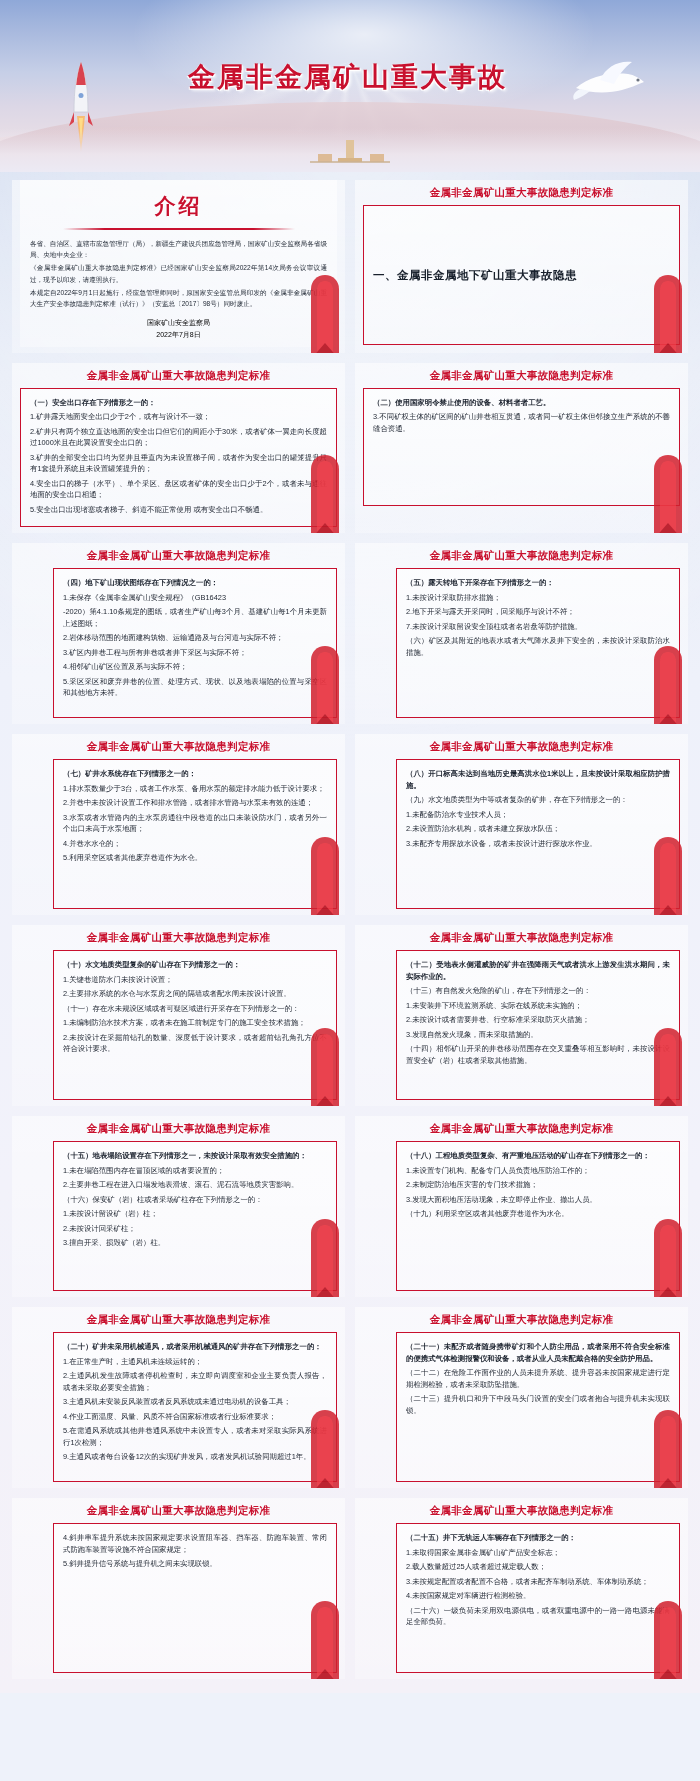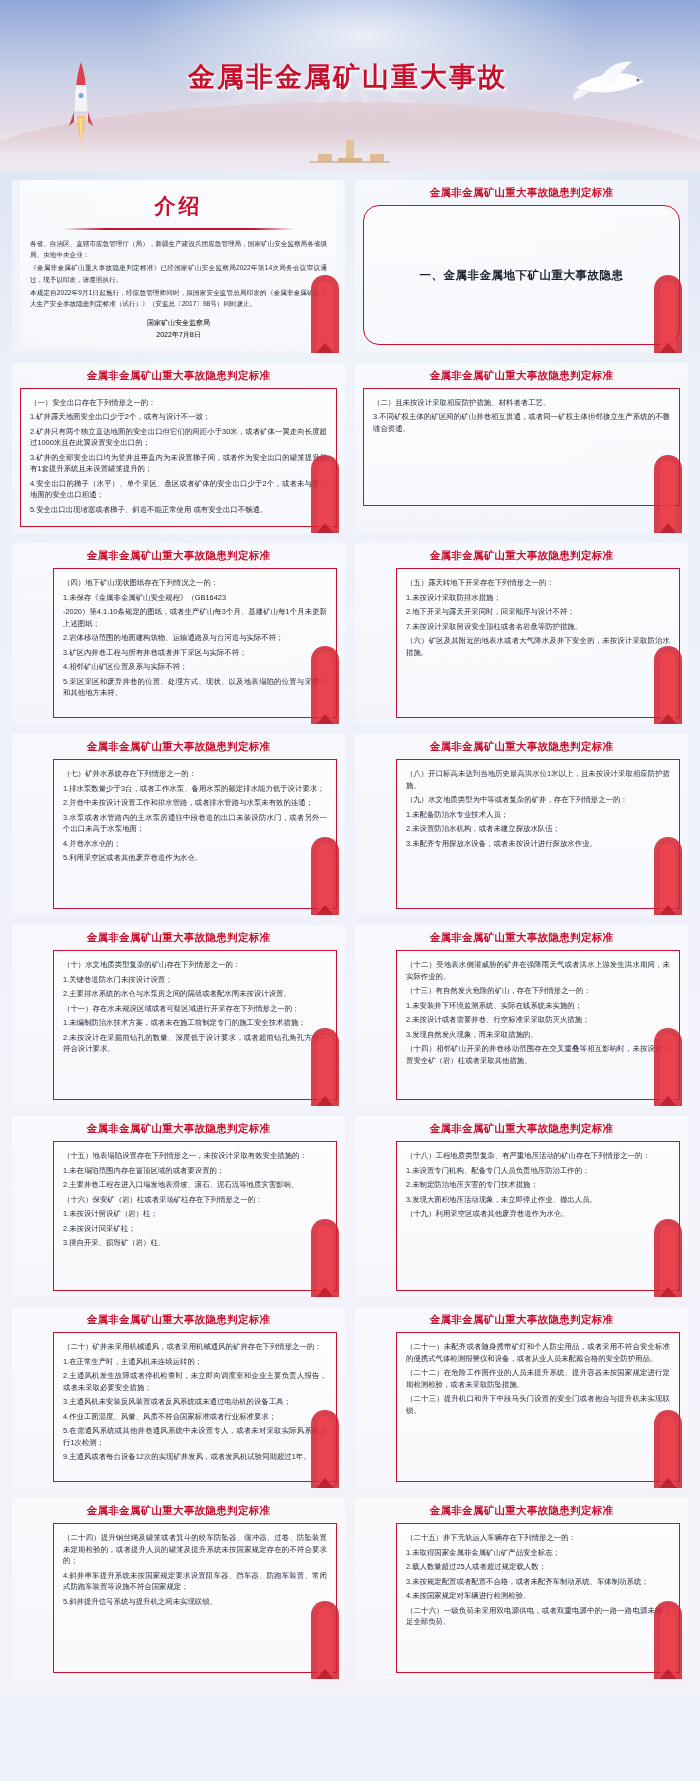--- a/index.html
+++ b/index.html
@@ -112,21 +112,21 @@
     padding:8px 9px;
     background:linear-gradient(180deg, rgba(255,255,255,0.62) 0%, rgba(255,255,255,0.34) 100%);
   }
   .card-body p {
     margin:0 0 3px 0;
     font-size:7.4px;
     line-height:1.55;
     color:#1d2430;
     text-align:justify;
   }
-  .card-body p.lead { font-weight:normal; }
+  .card-body p.lead { font-weight:bold; }
   .card.tall .card-body { min-height:150px;margin-left:41px; }
   .card-ribbon {
     position:absolute; right:-2px; bottom:-6px;
     width:44px; height:86px;
     opacity:0.95;
     pointer-events:none;
   }
 
   
   .intro .card-body {
@@ -146,21 +146,21 @@
   .intro-title-rule {
     width:232px; height:2px; margin:0 auto 8px auto;
     background:linear-gradient(90deg, rgba(200,16,46,0) 0%, #c8102e 18%, #c8102e 82%, rgba(200,16,46,0) 100%);
   }
   .intro p { font-size:6.6px; line-height:1.7; margin:0 0 2px 0; color:#222a36; text-align:justify; }
   .intro .sign { text-align:center; margin-top:8px; font-size:7px; line-height:1.7; }
 
   
   .chapter .card-body {
     min-height:140px;
-    display:flex; align-items:center; justify-content:center;border-radius:16px;
+    display:flex; align-items:center; justify-content:flex-start;
   }
   .chapter-title {
     font-size:11.5px; font-weight:bold; color:#18202c; letter-spacing:0.5px;
   }
 </style>
 </head>
 <body>
 
 <div class="page">
 
@@ -246,21 +246,21 @@
       <svg class="card-ribbon" viewBox="0 0 44 86">
         <path d="M8 86 L8 16 C8 8 14 2 22 2 C30 2 36 8 36 16 L36 86 Z" fill="#d1212f" opacity="0.9"></path>
         <path d="M14 86 L14 18 C14 12 17 8 22 8 C27 8 30 12 30 18 L30 86 Z" fill="#ef3b46" opacity="0.85"></path>
         <path d="M8 86 L22 70 L36 86 Z" fill="#b51726" opacity="0.9"></path>
       </svg>
     </div>
 
     <div class="card">
       <div class="card-head">金属非金属矿山重大事故隐患判定标准</div>
       <div class="card-body">
-        <p class="lead">（二）且未按设计采取相应防护措施、材料者者工艺。</p>
+        <p class="lead">（二）使用国家明令禁止使用的设备、材料者者工艺。</p>
         <p>3.不同矿权主体的矿区间的矿山井巷相互贯通，或者同一矿权主体但邻接立生产系统的不善缝合资通。</p>
       </div>
       <svg class="card-ribbon" viewBox="0 0 44 86">
         <path d="M8 86 L8 16 C8 8 14 2 22 2 C30 2 36 8 36 16 L36 86 Z" fill="#d1212f" opacity="0.9"></path>
         <path d="M14 86 L14 18 C14 12 17 8 22 8 C27 8 30 12 30 18 L30 86 Z" fill="#ef3b46" opacity="0.85"></path>
         <path d="M8 86 L22 70 L36 86 Z" fill="#b51726" opacity="0.9"></path>
       </svg>
     </div>
 
     <div class="card tall">
@@ -426,21 +426,20 @@
       <svg class="card-ribbon" viewBox="0 0 44 86">
         <path d="M8 86 L8 16 C8 8 14 2 22 2 C30 2 36 8 36 16 L36 86 Z" fill="#d1212f" opacity="0.9"></path>
         <path d="M14 86 L14 18 C14 12 17 8 22 8 C27 8 30 12 30 18 L30 86 Z" fill="#ef3b46" opacity="0.85"></path>
         <path d="M8 86 L22 70 L36 86 Z" fill="#b51726" opacity="0.9"></path>
       </svg>
     </div>
 
     <div class="card tall">
       <div class="card-head">金属非金属矿山重大事故隐患判定标准</div>
       <div class="card-body">
-        <p class="lead">（二十四）提升钢丝绳及罐笼或者箕斗的绞车防坠器、缓冲器、过卷、防坠装置未定期检验的，或者提升人员的罐笼及提升系统未按国家规定存在的不符合要求的；</p>
         <p>4.斜井串车提升系统未按国家规定要求设置阻车器、挡车器、防跑车装置、常闭式防跑车装置等设施不符合国家规定；</p>
         <p>5.斜井提升信号系统与提升机之间未实现联锁。</p>
       </div>
       <svg class="card-ribbon" viewBox="0 0 44 86">
         <path d="M8 86 L8 16 C8 8 14 2 22 2 C30 2 36 8 36 16 L36 86 Z" fill="#d1212f" opacity="0.9"></path>
         <path d="M14 86 L14 18 C14 12 17 8 22 8 C27 8 30 12 30 18 L30 86 Z" fill="#ef3b46" opacity="0.85"></path>
         <path d="M8 86 L22 70 L36 86 Z" fill="#b51726" opacity="0.9"></path>
       </svg>
     </div>
 

